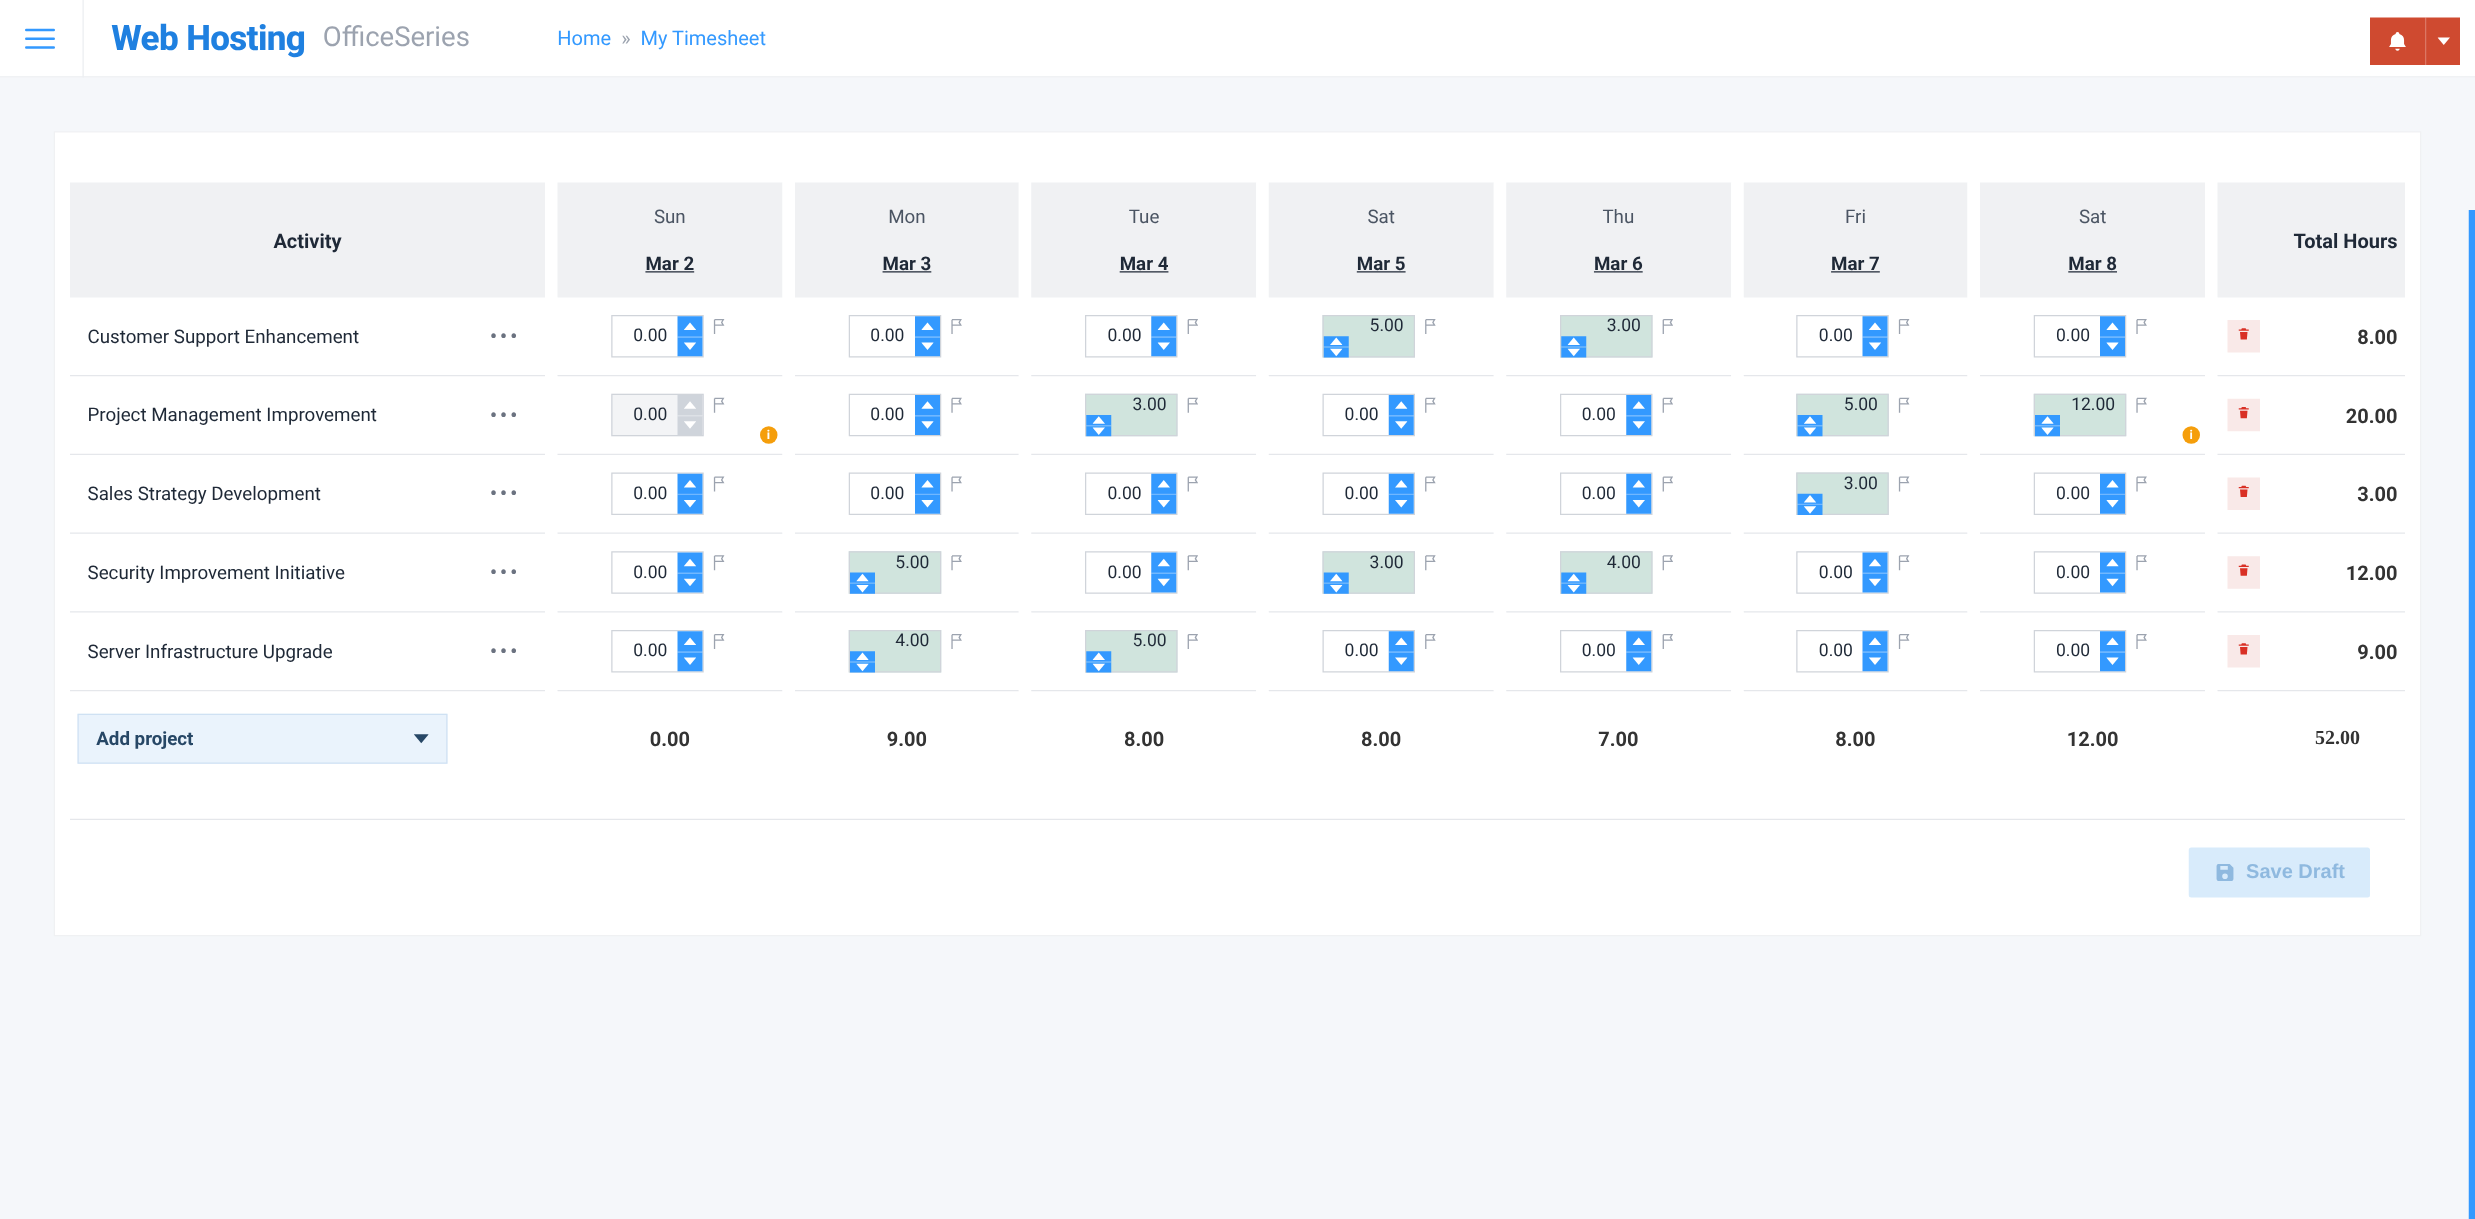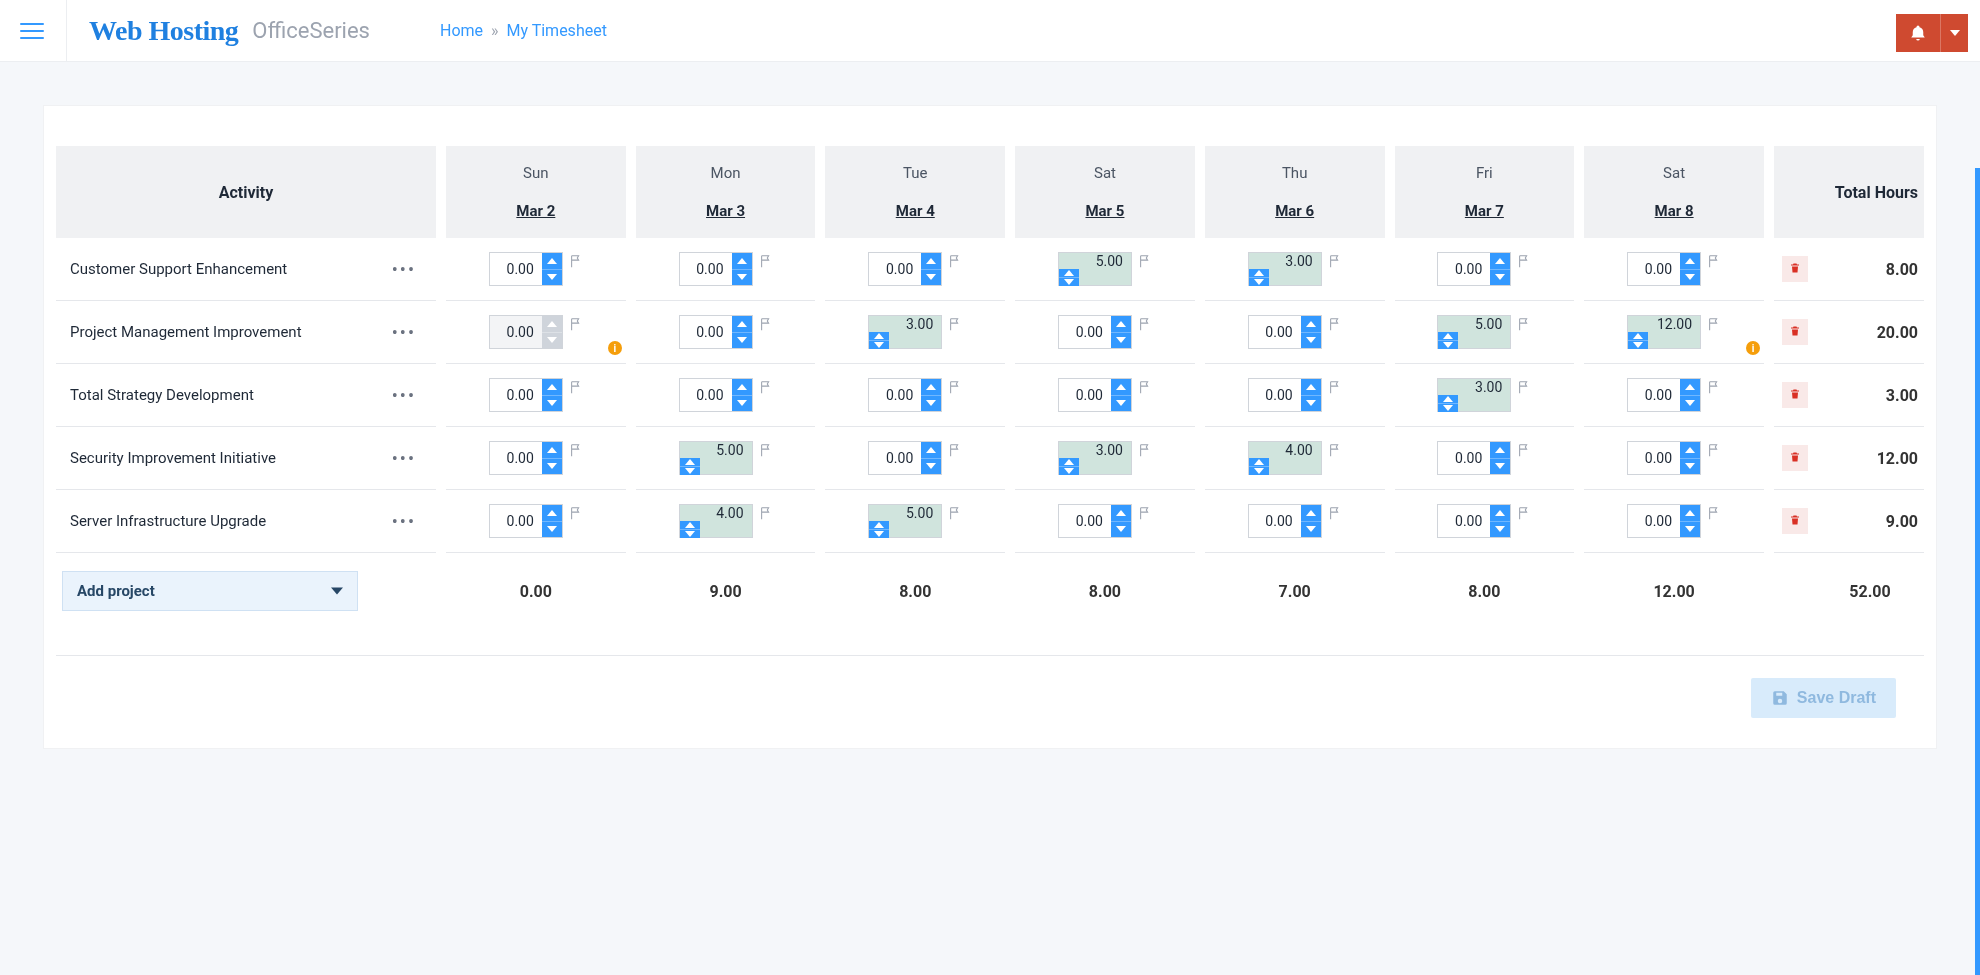--- a/index.html
+++ b/index.html
@@ -32,21 +32,21 @@
     border-bottom:1px solid #eceef1;
     padding:0 0 0 20px;
     position:relative;
   }
   .hamburger{
     width:24px;height:24px;display:flex;flex-direction:column;justify-content:center;gap:5px;cursor:pointer;
     margin-right:22px;
   }
   .hamburger span{display:block;height:2px;background:var(--blue);border-radius:1px;}
   .divider-v{width:1px;height:62px;background:#eceef1;margin-right:22px;}
-  .brand{font-size:28px;font-weight:800;color:var(--blue-dark);letter-spacing:-0.5px;font-family:Liberation Serif, serif;}
+  .brand{font-size:28px;font-weight:800;color:var(--blue-dark);letter-spacing:-0.5px;}
   .brand-sub{font-size:22px;color:#9ca3af;margin-left:14px;font-weight:400;}
   .breadcrumb{margin-left:70px;font-size:16px;}
   .breadcrumb a{color:var(--blue);text-decoration:none;}
   .breadcrumb .sep{color:#9ca3af;margin:0 4px;}
   .notif-group{
     position:absolute;right:0;top:14px;display:flex;height:38px;margin-right:12px;
   }
   .notif-btn{width:44px;background:var(--red-btn);display:flex;align-items:center;justify-content:center;}
   .notif-dd{width:28px;background:var(--red-btn);border-left:1px solid rgba(255,255,255,.25);display:flex;align-items:center;justify-content:center;}
   .notif-btn svg,.notif-dd svg{fill:#fff;}
@@ -107,21 +107,21 @@
   .trash{color:var(--red);cursor:pointer;}
   .trash-cell{background:#f9e9e8;width:26px;height:26px;display:flex;align-items:center;justify-content:center;margin:0 auto;}
 
   
   .ts-table tfoot td{padding:18px 6px;font-weight:700;font-size:16px;text-align:center;}
   .add-proj{
     width:296px;border:1px solid #cfe1f3;background:#eaf3fc;display:flex;align-items:center;justify-content:space-between;
     padding:10px 14px;font-weight:700;color:#274766;font-size:15px;
   }
   .add-proj svg{fill:#274766;}
-  .grand-total{text-align:right;padding-right:18px;font-size:20px;}
+  .grand-total{text-align:right;padding-right:18px;font-size:20px;font-family:Liberation Serif, serif;}
 
   
   .actions{display:flex;justify-content:flex-end;gap:26px;margin-top:26px;padding-right:28px;border-top:1px solid var(--border);padding-top:22px;}
   .btn{
     display:flex;align-items:center;gap:8px;padding:11px 20px;font-size:16px;font-weight:700;border-radius:2px;border:none;cursor:pointer;
   }
   .btn-draft{background:#d8ebfb;color:#8fb9df;cursor:default;}
   .btn-submit{background:var(--blue);color:#fff;}
   .btn svg{width:18px;height:18px;}
 
@@ -564,21 +564,21 @@
                 <span class="trash"><svg width="12" height="14" viewBox="0 0 24 24" fill="currentColor">
                     <path d="M9 3h6l1 2h4v2H4V5h4l1-2zm-3 6h12l-1 12H7L6 9z"></path>
                   </svg></span>
               </div>
             </td>
             <td class="row-total">20.00</td>
           </tr>
           <tr>
             <td>
               <div class="activity-cell">
-                <span class="activity-name">Total Strategy Development</span>
+                <span class="activity-name">Sales Strategy Development</span>
                 <span class="ellipsis">•••</span>
               </div>
             </td>
             <td class="gap"></td>
             <td>
               <div class="hour-wrap">
                 <div class="hour-box">
                   <span class="hour-val">0.00</span>
                   <div class="spin">
                     <button>

